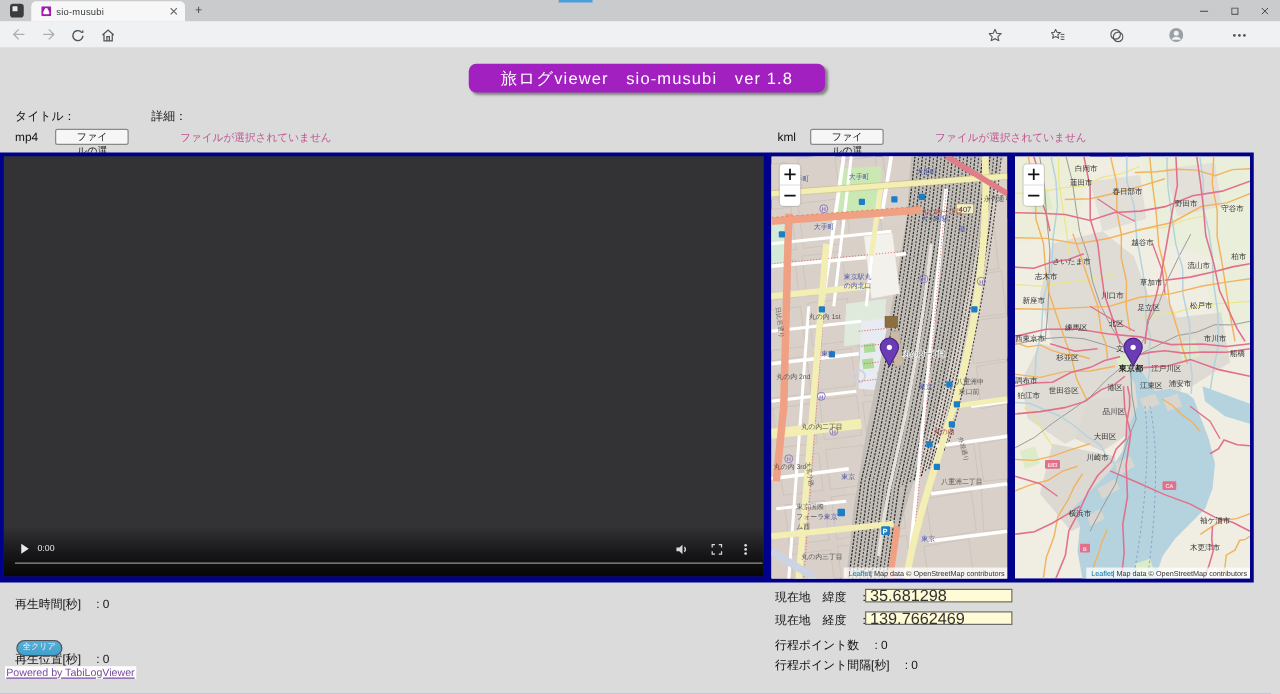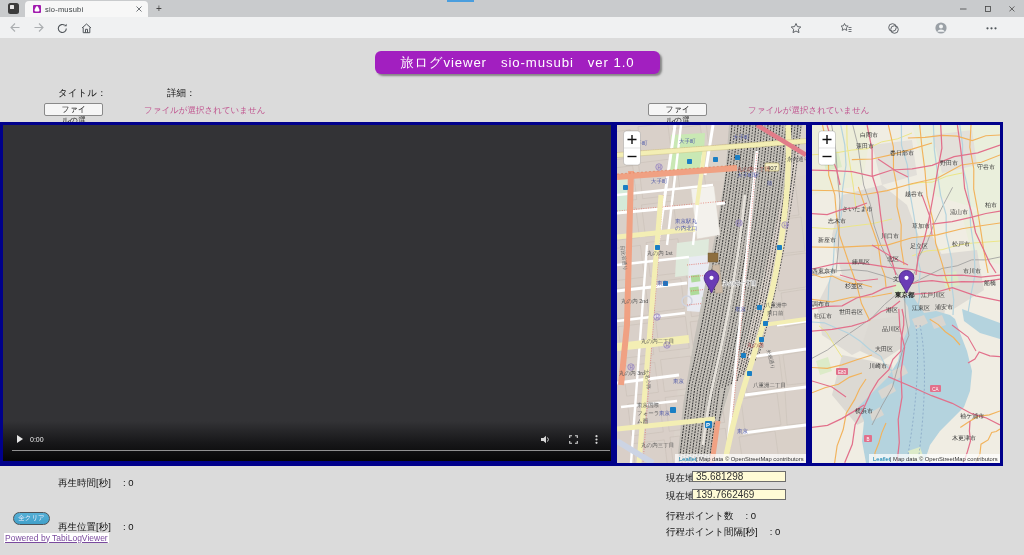--- a/index.html
+++ b/index.html
@@ -17,37 +17,37 @@
 
 #toolbar { position:absolute; left:0; top:17px; width:1024px; height:21px; background:#f0f1f2; }
 #urlbar { position:absolute; left:100px; top:2px; width:798px; height:17px; background:#ffffff; border-radius:8.5px; }
 #urlbar .info { position:absolute; left:9px; top:4.5px; width:8px; height:8px; border:0.8px solid #777; border-radius:50%; color:#777; font-size:6px; line-height:8px; text-align:center; }
 #urlbar .fname { position:absolute; left:21px; top:4px; font-size:8px; color:#444; }
 #urlbar .sep { position:absolute; left:46px; top:3px; font-size:9px; color:#bbb; }
 #urlbar .url { position:absolute; left:53px; top:4px; font-size:8.3px; color:#222; }
 
 #page { position:absolute; left:0; top:38px; width:1024px; height:517px; background:#dbdbdb; }
 #banner { position:absolute; left:375px; top:13px; width:285px; height:23px; background:#a21fc0; border-radius:6px; box-shadow:2px 2px 2px rgba(60,60,60,0.55); color:#fff; font-size:13.2px; text-align:center; line-height:23px; letter-spacing:0.9px; }
-.lbl { position:absolute; font-size:9.5px; color:#111;margin-left:46px; }
+.lbl { position:absolute; font-size:9.5px; color:#111; }
 .filebtn { position:absolute; height:13px; background:#f6f6f6; border:1px solid #8a8a8a; border-radius:2px; font-size:8px; color:#222; text-align:right; line-height:11px; padding:0 16px; }
 .fmsg { position:absolute; font-size:8.5px; color:#c0538e;margin-left:37px; }
 
 #frame { position:absolute; left:0px; top:84px; width:1003px; height:344px; background:#00008b; }
 #video { position:absolute; left:3px; top:3px; width:608px; height:336px; background:#333336; }
 #vgrad { position:absolute; left:0; bottom:0; width:100%; height:40px; background:linear-gradient(to bottom, rgba(51,51,54,0), rgba(20,20,22,0.9) 55%, #060606 100%); }
 #vplay { position:absolute; left:14px; bottom:18px; width:0; height:0; border-left:6px solid #e8e8e8; border-top:4px solid transparent; border-bottom:4px solid transparent; }
 #vtime { position:absolute; left:27px; bottom:18px; color:#eee; font-size:7px; }
 #vline { position:absolute; left:9px; bottom:10px; width:598px; height:1.5px; background:#919191; }
 #map1 { position:absolute; left:617px; top:3px; width:189px; height:338px; overflow:hidden; }
 #map2 { position:absolute; left:812px; top:3px; width:188px; height:338px; overflow:hidden; }
 
 #binfo .lbl { color:#111; }
 #clearbtn { position:absolute; left:13px; top:474px; width:37px; height:12.5px; border:1.5px solid #4e5358; border-radius:7px; background:linear-gradient(#55b0d6, #41a0ca); color:#f2edfb; font-size:6.5px; text-align:center; line-height:9.5px; }
 #powered { position:absolute; left:4px; top:494.5px; background:#fff; font-size:8.5px; color:#7a4a9e; text-decoration:underline; padding:0 1px; }
-.yinput { position:absolute; width:94px; height:11px; background:#fffbd6; border:1px solid #6d6d6d; font-size:10px; color:#333; line-height:10px; padding-left:3px; }
+.yinput { position:absolute; width:118px; height:11px; background:#fffbd6; border:1px solid #6d6d6d; font-size:13px; color:#333; line-height:10px; padding-left:3px; }
 </style>
 </head>
 <body>
 
 <div id="tabbar">
   <div style="position:absolute;left:447px;top:0;width:27px;height:2px;background:#4a9ede"></div>
   <div id="tabactions"></div>
   <div id="tab">
     <svg id="favicon" width="8" height="8">
         <rect width="8" height="8" rx="1" fill="#a21caf"></rect>
@@ -100,21 +100,21 @@
       <path d="M2.2,9.8 a4,3.4 0 0 1 7.6,0" fill="#f1f3f4"></path>
     </svg>
   <svg class="abs" style="left:986px;top:9.5px" width="11" height="3">
       <circle cx="1.5" cy="1.3" r="1.1" fill="#50555a"></circle>
       <circle cx="5.5" cy="1.3" r="1.1" fill="#50555a"></circle>
       <circle cx="9.5" cy="1.3" r="1.1" fill="#50555a"></circle>
     </svg>
 </div>
 
 <div id="page">
-  <div id="banner">旅ログviewer　sio-musubi　ver 1.0</div>
+  <div id="banner">旅ログviewer　sio-musubi　ver 1.8</div>
   <div class="lbl" style="left:12px;top:49px;">タイトル：</div>
   <div class="lbl" style="left:121px;top:49px;">詳細：</div>
   <div class="lbl" style="left:12px;top:67px;">mp4</div>
   <div class="filebtn" style="left:44px;top:65px;width:59px;">ファイルの選択</div>
   <div class="fmsg" style="left:107px;top:67px;">ファイルが選択されていません</div>
   <div class="lbl" style="left:622px;top:67px;">kml</div>
   <div class="filebtn" style="left:648px;top:65px;width:59px;">ファイルの選択</div>
   <div class="fmsg" style="left:711px;top:67px;">ファイルが選択されていません</div>
 
   <div id="frame">

